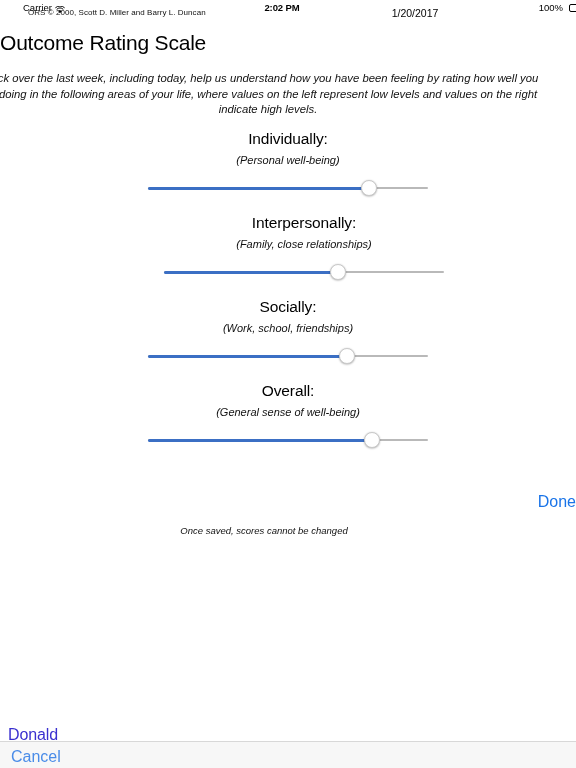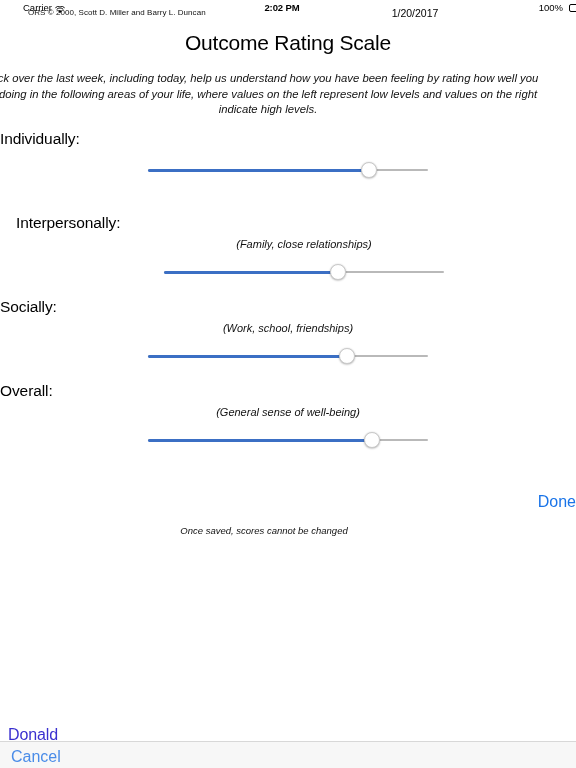--- a/index.html
+++ b/index.html
@@ -98,21 +98,21 @@
     color: #000;
     transform: translateX(127px);
   }
 
   
   .page-title {
     position: absolute;
     top: 31px;
     left: 0;
     width: 576px;
-    text-align: center;
+    text-align: left;
     font-size: 21px;
     font-weight: 400;
     color: #000;
     letter-spacing: -0.2px;
   }
 
   
   .instructions {
     position: absolute;
     top: 71px;
@@ -131,21 +131,21 @@
     position: absolute;
     left: 0;
     width: 576px;
   }
   .sg1 { top: 130px; }
   .sg2 { top: 214px; padding-left: 16px; }
   .sg3 { top: 298px; }
   .sg4 { top: 382px; }
 
   .sg-label {
-    text-align: left;
+    text-align: center;
     font-size: 15.5px;
     color: #000;
     font-weight: 400;
     letter-spacing: -0.1px;
   }
   .sg-sub {
     text-align: center;
     font-size: 11px;
     font-style: italic;
     color: #111;
@@ -273,20 +273,21 @@
 <div class="doc-date">1/20/2017</div>
 
 <div class="page-title">Outcome Rating Scale</div>
 
 <div class="instructions">ck over the last week, including today, help us understand how you have been feeling by rating how well you
 doing in the following areas of your life, where values on the left represent low levels and values on the right
 indicate high levels.</div>
 
 <div class="slider-group sg1">
   <div class="sg-label">Individually:</div>
+  <div class="sg-sub">(Personal well-being)</div>
   <div class="slider">
     <div class="track-base"></div>
     <div class="track-fill" style="width: 221px;"></div>
     <div class="thumb" style="left: 221px;"></div>
   </div>
 </div>
 
 <div class="slider-group sg2">
   <div class="sg-label">Interpersonally:</div>
   <div class="sg-sub">(Family, close relationships)</div>

